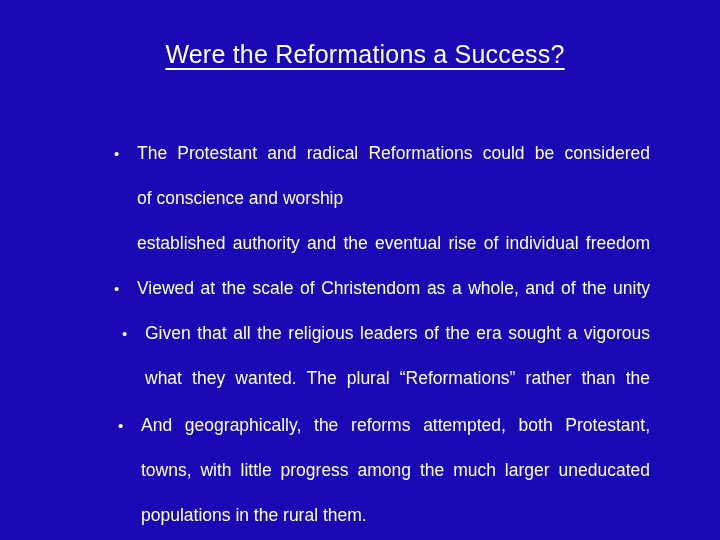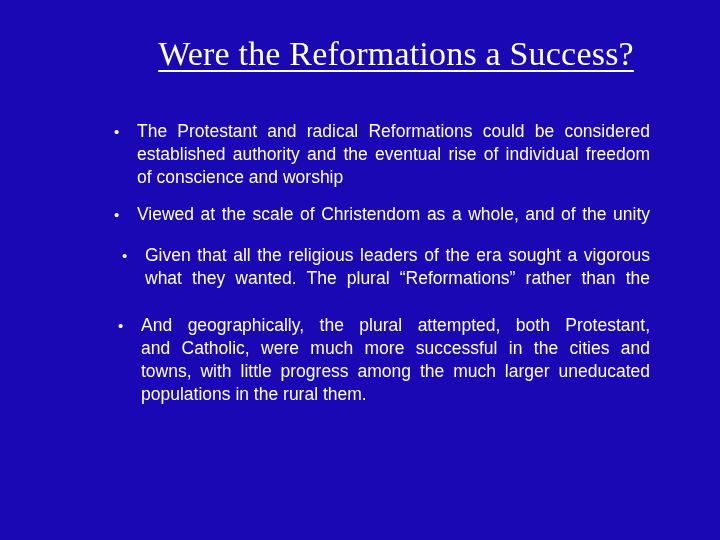--- a/index.html
+++ b/index.html
@@ -19,31 +19,30 @@
   }
   .title-wrap {
     position: absolute;
     top: 38px;
     left: 0;
     width: 720px;
     text-align: center;
   }
   .title-text {
     position: relative;
-    left: 36px;
+    left: 5px;
     display: inline-block;
-    font-size: 34px;
+    font-size: 25px;
     line-height: 32px;
     color: #FFFFFF;
     text-decoration: underline;
     text-underline-offset: 5px;
     text-decoration-thickness: 2px;
     letter-spacing: 0.2px;
     white-space: nowrap;
-    font-family: Liberation Serif, serif;
   }
   .bullets {
     position: absolute;
     top: 120px;
     left: 112px;
     width: 538px;
   }
   .bullet-item {
     position: relative;
     box-sizing: border-box;
@@ -61,20 +60,21 @@
     left: 2px;
     top: 0;
     font-size: 15px;
     line-height: 23px;
     color: #FFFFFF;
   }
   .bullet-line {
     height: 23px;
     overflow: hidden;
     white-space: nowrap;
+    margin-top: 22px;
   }
   .bullet-line.j {
     white-space: normal;
     text-align: justify;
     text-align-last: justify;
   }
   .bullet-line.j::after {
     content: "";
     display: inline-block;
     width: 100%;
@@ -86,33 +86,32 @@
 <body>
 
 <div class="slide">
   <div class="title-wrap">
     <span class="title-text">Were the Reformations a Success?</span>
   </div>
   <div class="bullets" id="bullets">
       <div class="bullet-item">
         <span class="bullet-dot">•</span>
         <div class="bullet-line j">The Protestant and radical Reformations could be considered</div>
+        <div class="bullet-line">of conscience and worship</div>
         <div class="bullet-line j">established authority and the eventual rise of individual freedom</div>
-        <div class="bullet-line">of conscience and worship</div>
       </div>
       <div class="bullet-item">
         <span class="bullet-dot">•</span>
         <div class="bullet-line j">Viewed at the scale of Christendom as a whole, and of the unity</div>
       </div>
       <div class="bullet-item">
         <span class="bullet-dot">•</span>
         <div class="bullet-line j">Given that all the religious leaders of the era sought a vigorous</div>
         <div class="bullet-line j">what they wanted. The plural “Reformations” rather than the</div>
       </div>
       <div class="bullet-item">
         <span class="bullet-dot">•</span>
-        <div class="bullet-line j">And geographically, the plural attempted, both Protestant,</div>
-        <div class="bullet-line j">and Catholic, were much more successful in the cities and</div>
+        <div class="bullet-line j">And geographically, the reforms attempted, both Protestant,</div>
         <div class="bullet-line j">towns, with little progress among the much larger uneducated</div>
         <div class="bullet-line">populations in the rural them.</div>
       </div>
     </div>
 </div>
 
 </body></html>

